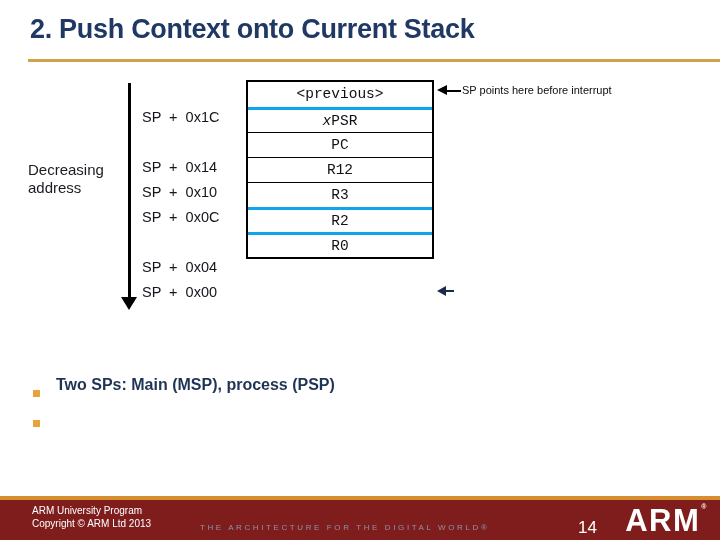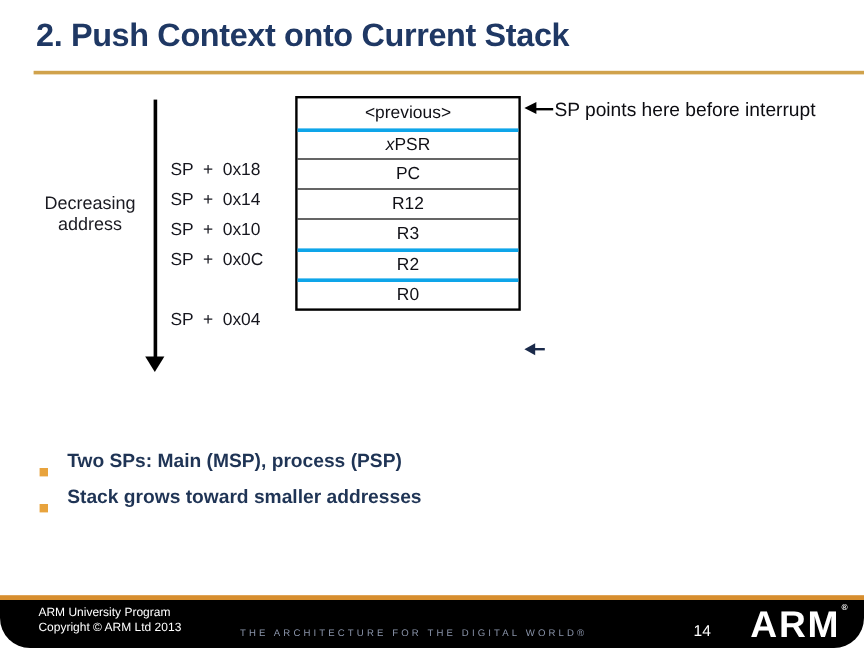--- a/index.html
+++ b/index.html
@@ -1,34 +1,34 @@
 <!DOCTYPE html>
 <html><head>
 <meta charset="utf-8">
 <style>
   html,body { margin:0; padding:0; background:#ffffff; }
   .slide {
     position:relative; width:720px; height:540px; background:#ffffff;
-    overflow:hidden; font-family:"Liberation Sans", sans-serif;border-radius:25px;
+    overflow:hidden; font-family:"Liberation Sans", sans-serif;
   }
 
   
   .title {
     position:absolute; left:30px; top:14px; margin:0;
     font-size:27px; font-weight:bold; color:#1f3864; letter-spacing:-0.3px;
     white-space:nowrap;
   }
   .title-rule {
     position:absolute; left:28px; top:59px; width:692px; height:3px;
     background:#d0a24c;
   }
 
   
   .mem-label {
-    position:absolute; left:28px; top:161px; width:94px; text-align:center;
+    position:absolute; left:28px; top:161px; width:94px; text-align:left;
     font-size:15px; line-height:17.5px; color:#1b1b22;
   }
   .v-arrow-line {
     position:absolute; left:128px; top:83px; width:3px; height:215px; background:#000;
   }
   .v-arrow-head {
     position:absolute; left:121px; top:297px; width:0; height:0;
     border-left:8px solid transparent; border-right:8px solid transparent;
     border-top:13px solid #000;
   }
@@ -39,41 +39,41 @@
     font-size:14.5px; color:#15151d; word-spacing:4px; white-space:nowrap;
   }
 
   
   .stack-table {
     position:absolute; left:246px; top:80px; width:188px;
     border:2px solid #000; box-sizing:border-box; background:#fff;
   }
   .stack-row {
     height:25px; box-sizing:border-box; border-top:1.5px solid #000;
-    display:flex; align-items:center; justify-content:flex-end;
+    display:flex; align-items:center; justify-content:flex-end;font-family:Liberation Mono, monospace;
   }
   .stack-row.first { border-top:none; }
   .stack-row.thick { border-top:3px solid #0ea5e9; }
   .cell {
     display:block; width:100%; text-align:center;
     font-size:14.5px; color:#101016; line-height:1;
   }
   .cell-xpsr::first-letter { font-style:italic; }
 
   
   .harrow-head-top {
     position:absolute; left:437px; top:85px; width:0; height:0;
     border-top:5.5px solid transparent; border-bottom:5.5px solid transparent;
     border-right:10px solid #000;
   }
   .harrow-line-top {
     position:absolute; left:445px; top:89.5px; width:16px; height:2.5px; background:#000;
   }
   .annot-top {
-    position:absolute; left:462px; top:84px; font-size:16px; color:#0d0d12;
+    position:absolute; left:462px; top:84px; font-size:11px; color:#0d0d12;
     white-space:nowrap;
   }
   .harrow-head-bot {
     position:absolute; left:437px; top:286px; width:0; height:0;
     border-top:5px solid transparent; border-bottom:5px solid transparent;
     border-right:9px solid #1a2a4a;
   }
   .harrow-line-bot {
     position:absolute; left:444px; top:289.5px; width:10px; height:2.5px; background:#1a2a4a;
   }
@@ -91,32 +91,32 @@
   .bullet-text {
     font-size:16px; font-weight:bold; color:#1f3455; line-height:24px;
     white-space:nowrap;
   }
 
   
   .footer-rule {
     position:absolute; left:0; top:496px; width:720px; height:4px; background:#d78e2e;
   }
   .footer {
-    position:absolute; left:0; top:500px; width:720px; height:40px; background:#000000;
+    position:absolute; left:0; top:500px; width:720px; height:40px; background:#7f1d1d;
   }
   .footer-left {
     position:absolute; left:32px; top:4px; color:#ffffff;
     font-size:10px; line-height:13px; white-space:nowrap;
   }
   .footer-tagline {
     position:absolute; left:200px; top:23px; font-size:8px; letter-spacing:2.6px;
     color:#8a94aa; white-space:nowrap;
   }
   .footer-page {
-    position:absolute; left:578px; top:18px; font-size:13px; color:#ffffff;
+    position:absolute; left:578px; top:18px; font-size:17px; color:#ffffff;
   }
   .footer-logo {
     position:absolute; right:12px; top:0; height:40px; line-height:42px;
     font-size:31px; font-weight:bold; color:#ffffff; letter-spacing:1.5px;
     white-space:nowrap;
   }
   .logo-reg {
     display:inline-block; font-size:7px; vertical-align:top; line-height:14px;
     margin-left:1px;
   }
@@ -130,25 +130,26 @@
   <div class="title-rule"></div>
 
   <div class="mem-label">
     <div>Decreasing</div>
     <div>address</div>
   </div>
 
   <div class="v-arrow-line"></div>
   <div class="v-arrow-head"></div>
 
-  <div class="sp-offset" style="top:130px">SP + 0x18</div>
+  <div class="sp-offset" style="top:105px">SP + 0x1C</div>
   <div class="sp-offset" style="top:155px">SP + 0x14</div>
   <div class="sp-offset" style="top:180px">SP + 0x10</div>
   <div class="sp-offset" style="top:205px">SP + 0x0C</div>
   <div class="sp-offset" style="top:255px">SP + 0x04</div>
+  <div class="sp-offset" style="top:280px">SP + 0x00</div>
 
   <div class="stack-table">
     <div class="stack-row first">
         <span class="cell">&lt;previous&gt;</span>
       </div>
     <div class="stack-row thick">
         <span class="cell cell-xpsr">xPSR</span>
       </div>
     <div class="stack-row">
         <span class="cell">PC</span>
@@ -174,21 +175,20 @@
   <div class="harrow-head-bot"></div>
   <div class="harrow-line-bot"></div>
 
   <div class="bullets">
     <div class="bullet-item">
       <span class="bullet-square"></span>
       <span class="bullet-text">Two SPs: Main (MSP), process (PSP)</span>
     </div>
     <div class="bullet-item">
       <span class="bullet-square"></span>
-      <span class="bullet-text">Stack grows toward smaller addresses</span>
     </div>
   </div>
 
   <div class="footer-rule"></div>
   <div class="footer">
     <div class="footer-left">
       <div>ARM University Program</div>
       <div>Copyright © ARM Ltd 2013</div>
     </div>
     <div class="footer-tagline">THE ARCHITECTURE FOR THE DIGITAL WORLD®</div>

